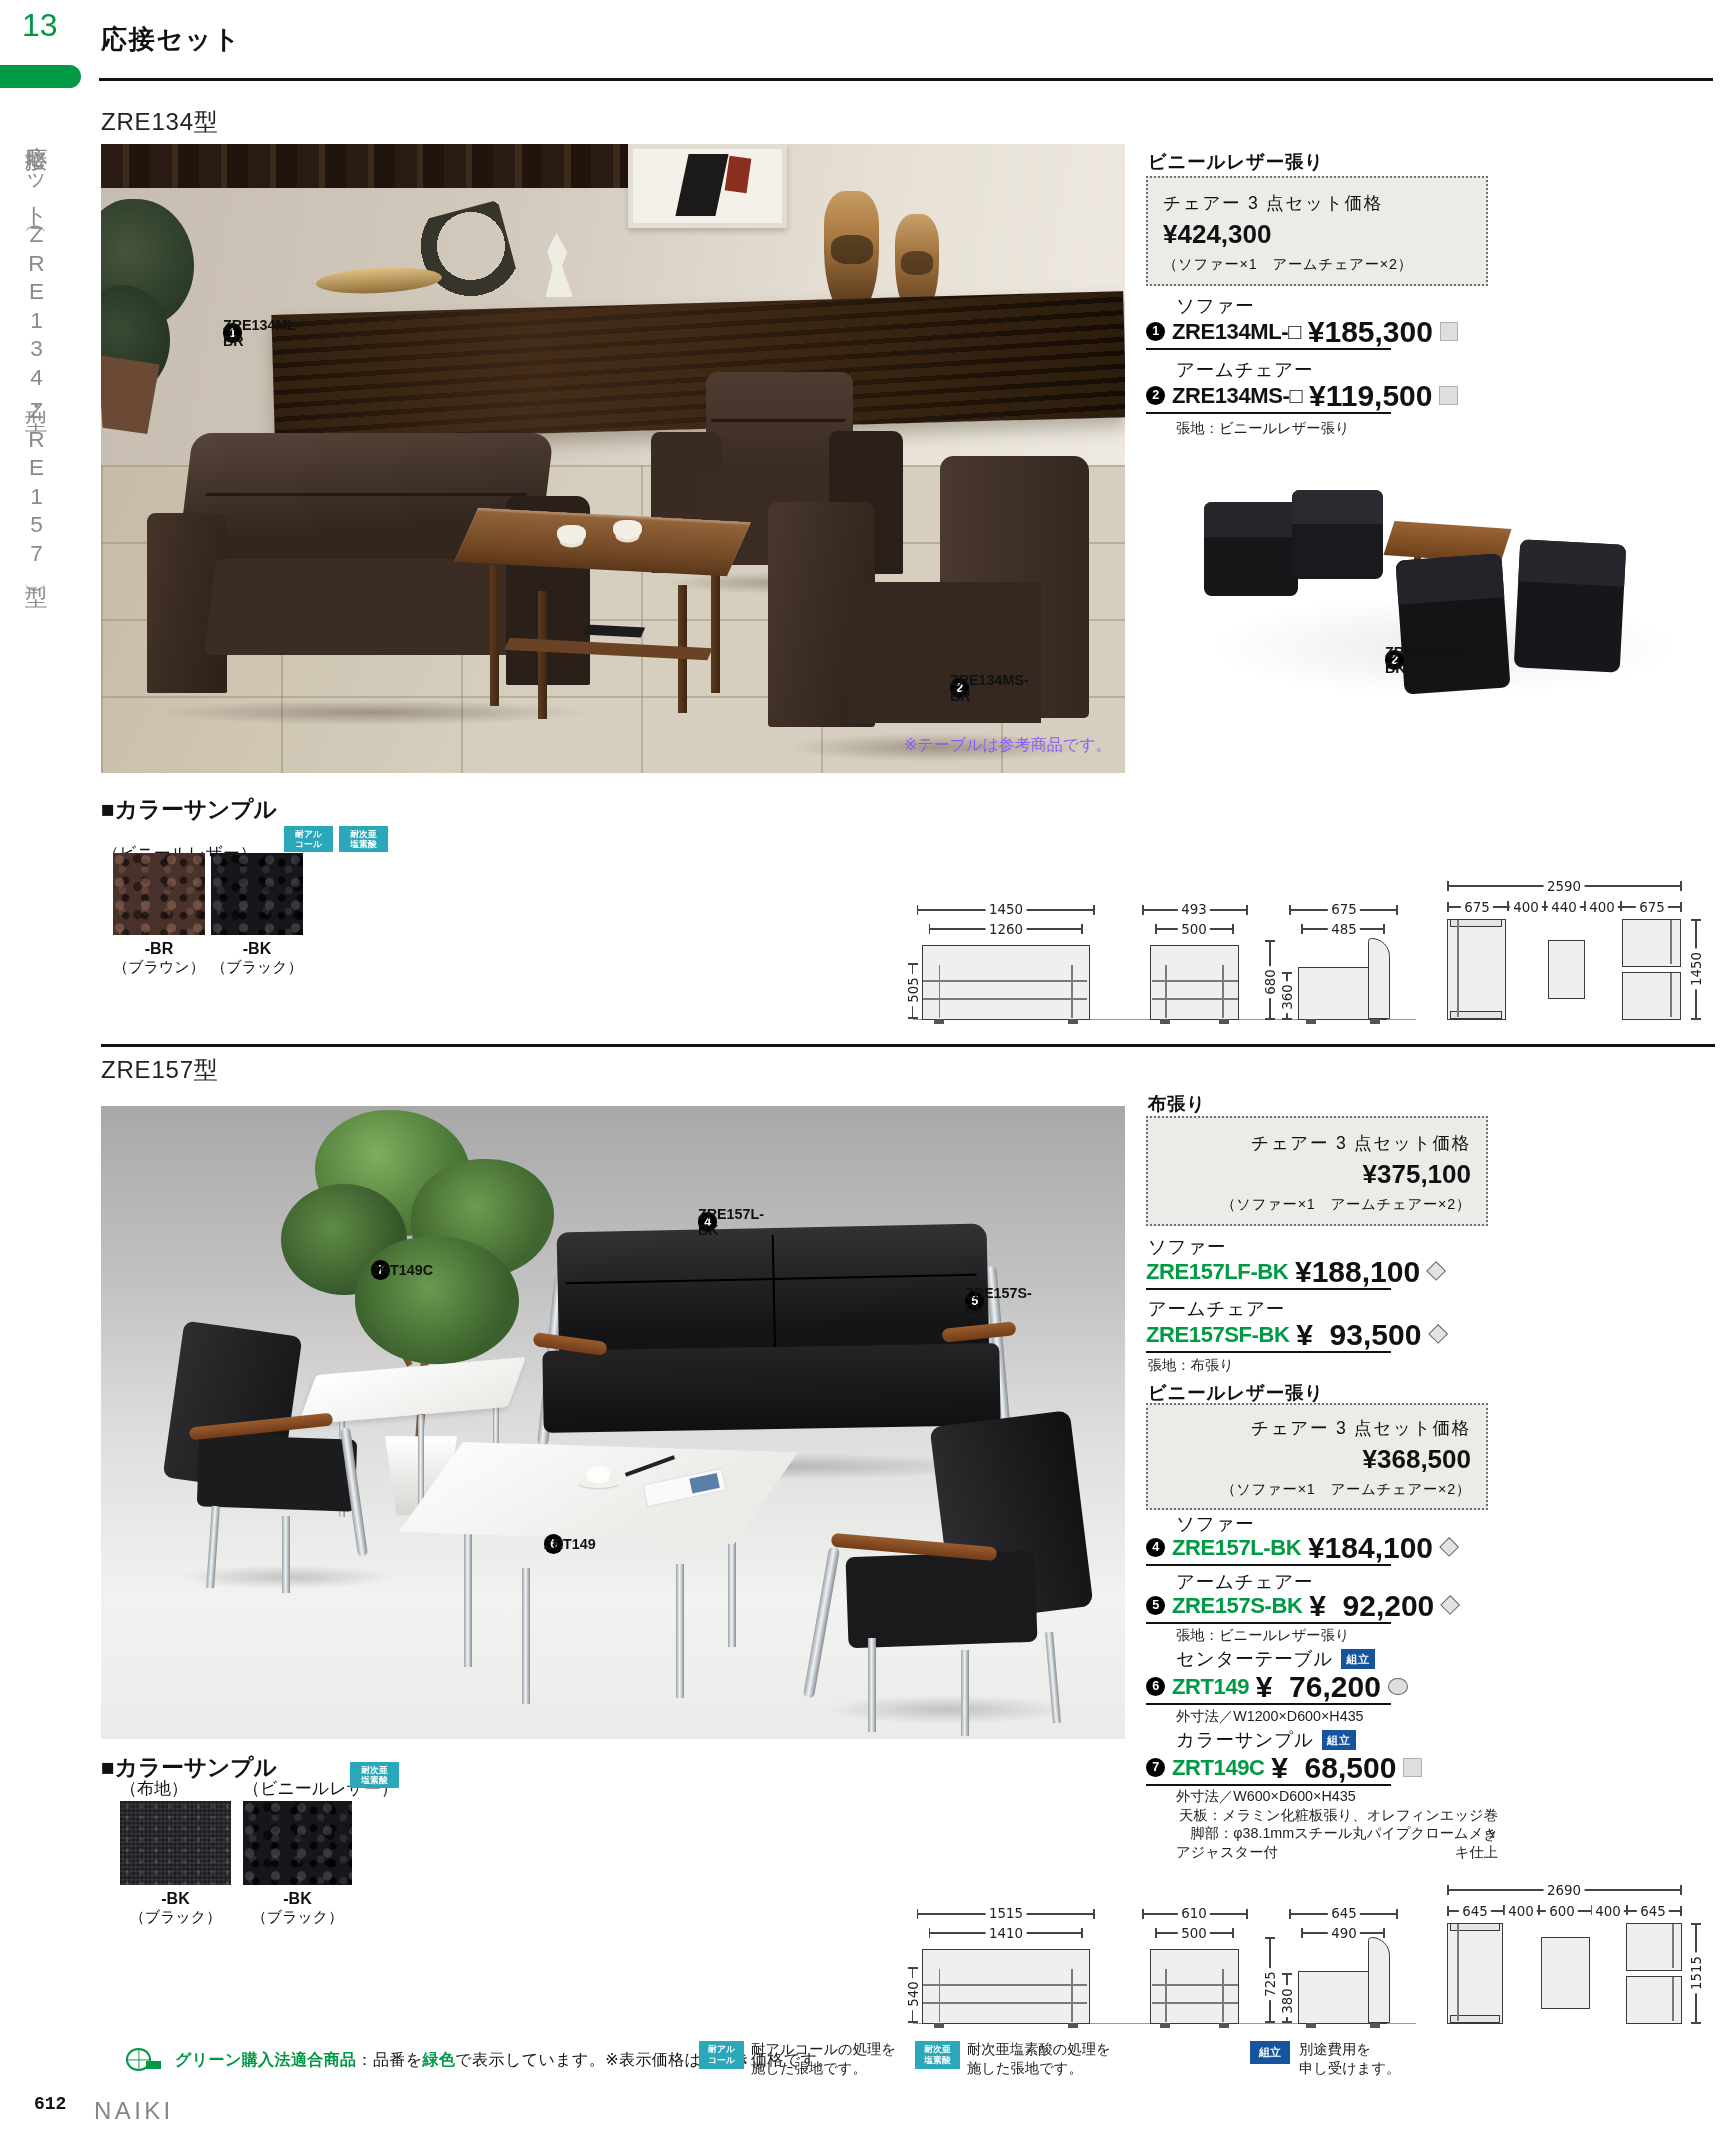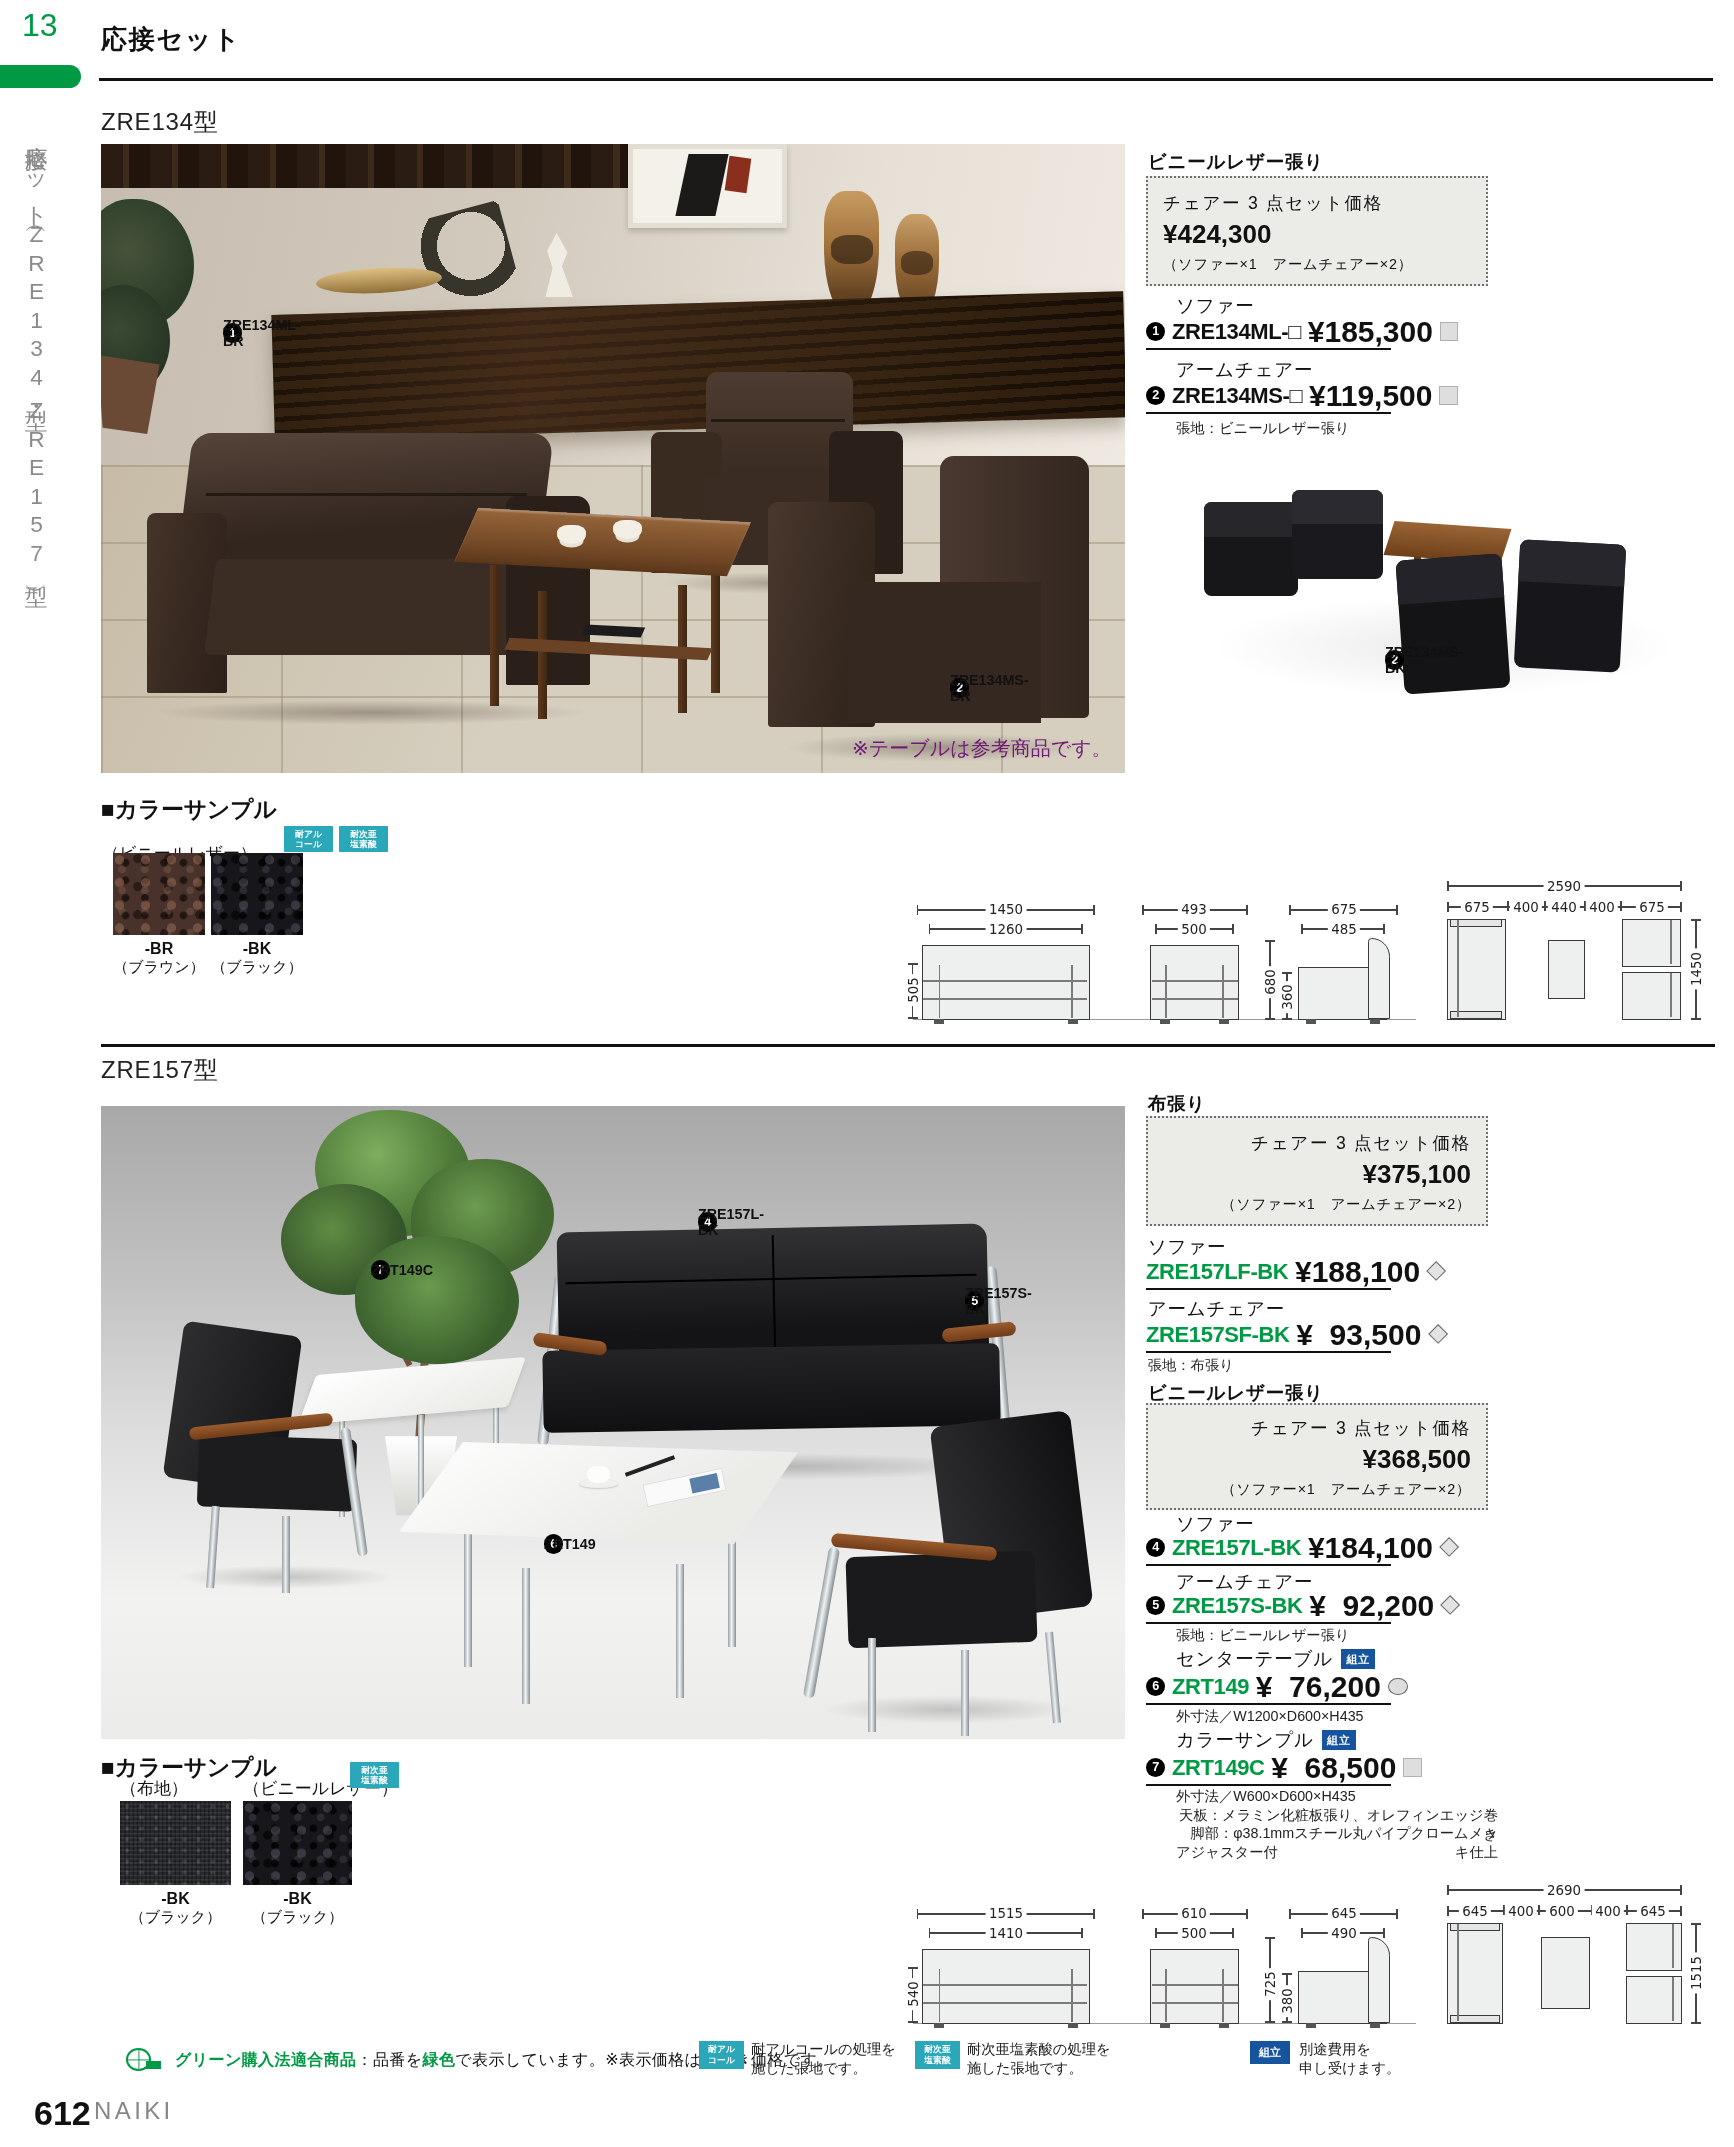--- a/index.html
+++ b/index.html
@@ -18,21 +18,21 @@
   .sidebar-v{position:absolute;left:18.5px;top:128px;height:604px;width:34px;writing-mode:vertical-rl;text-orientation:upright;font-size:22.7px;color:#8b8b8b;letter-spacing:2.5px;}
 
   .sec-heading{position:absolute;font-size:24px;font-weight:500;color:#222;letter-spacing:0.8px;}
   .divider{position:absolute;left:101px;top:1044px;width:1614px;height:2.5px;background:#111;}
 
   
   .photo{position:absolute;overflow:hidden;}
   .photo *{position:absolute;}
   .plabel{display:flex;align-items:center;gap:5.9px;font-weight:bold;font-size:14.3px;color:#111;z-index:9;}
   .cnum{flex:0 0 auto;width:19.3px;height:19.3px;border-radius:50%;background:#000;color:#fff;display:inline-flex;align-items:center;justify-content:center;font-size:12.6px;font-weight:bold;}
-  .photo-note{z-index:9;font-size:20px;color:#701a75;}
+  .photo-note{z-index:9;font-size:16px;color:#8b5cf6;}
 
   
   .cs-heading{position:absolute;font-size:22.7px;font-weight:bold;}
   .cs-material{position:absolute;font-size:17px;}
   .tealbadge{position:absolute;background:var(--teal);color:#fff;font-size:8.8px;font-weight:bold;line-height:1.18;text-align:center;padding:2.5px 2.5px;white-space:pre-line;border-radius:0.8px;}
   .swblock{position:absolute;text-align:center;}
   .swatch{width:100%;}
   .swcode{font-size:16px;font-weight:bold;margin-top:5px;}
   .swname{font-size:15px;}
   .tex-leather-br{background-color:#48322b;background-image:radial-gradient(circle at 25% 30%,rgba(150,105,85,.55) 0 4.2px,transparent 5px),radial-gradient(circle at 65% 55%,rgba(12,6,4,.65) 0 3.4px,transparent 4.2px),radial-gradient(circle at 40% 78%,rgba(135,95,75,.4) 0 3.4px,transparent 4.2px),radial-gradient(circle at 80% 20%,rgba(18,8,6,.55) 0 4.2px,transparent 5px);background-size:26px 22.7px,19.3px 17.6px,22.7px 21px,31px 28px;}
@@ -79,21 +79,21 @@
   .df .tick{width:1.7px;height:10px;background:#444;}
 
   
   .glogo{position:absolute;left:126px;top:2048px;width:25px;height:22.7px;border:2.5px solid var(--green);border-radius:50%;background:linear-gradient(rgba(0,153,68,.55) 0 0) center/100% 1.7px no-repeat,linear-gradient(90deg,rgba(0,153,68,.55) 0 0) center/1.7px 100% no-repeat;}
   .glogo::after{content:"";position:absolute;right:-11.7px;bottom:0px;width:14.3px;height:7.6px;background:var(--green);}
   .ftext{position:absolute;top:2050px;font-size:16px;letter-spacing:0.4px;}
   .ftext .g{color:var(--green);font-weight:bold;}
   .legend-badge{position:absolute;background:var(--teal);color:#fff;font-size:8.8px;font-weight:bold;line-height:1.18;text-align:center;padding:3.4px 2.5px;white-space:pre-line;}
   .legend-badge.blue{background:var(--blue);font-size:11px;line-height:1.2;padding:5px 4.2px;}
   .legend-text{position:absolute;font-size:14.3px;line-height:1.3;white-space:pre-line;color:#1a1a1a;}
-  .pn{position:absolute;left:34px;top:2094px;font-size:34px;font-weight:bold;}
+  .pn{position:absolute;left:34px;top:2094px;font-size:18px;font-weight:bold;font-family:Liberation Mono, monospace;}
   .brand{position:absolute;left:94px;top:2097px;font-size:24px;color:#85888a;letter-spacing:3.4px;font-weight:400;}
 
   .pre{white-space:pre-line;}
 </style>
 </head>
 <body>
 
 <div class="page">
 
   <div class="chapter-num">13</div>

